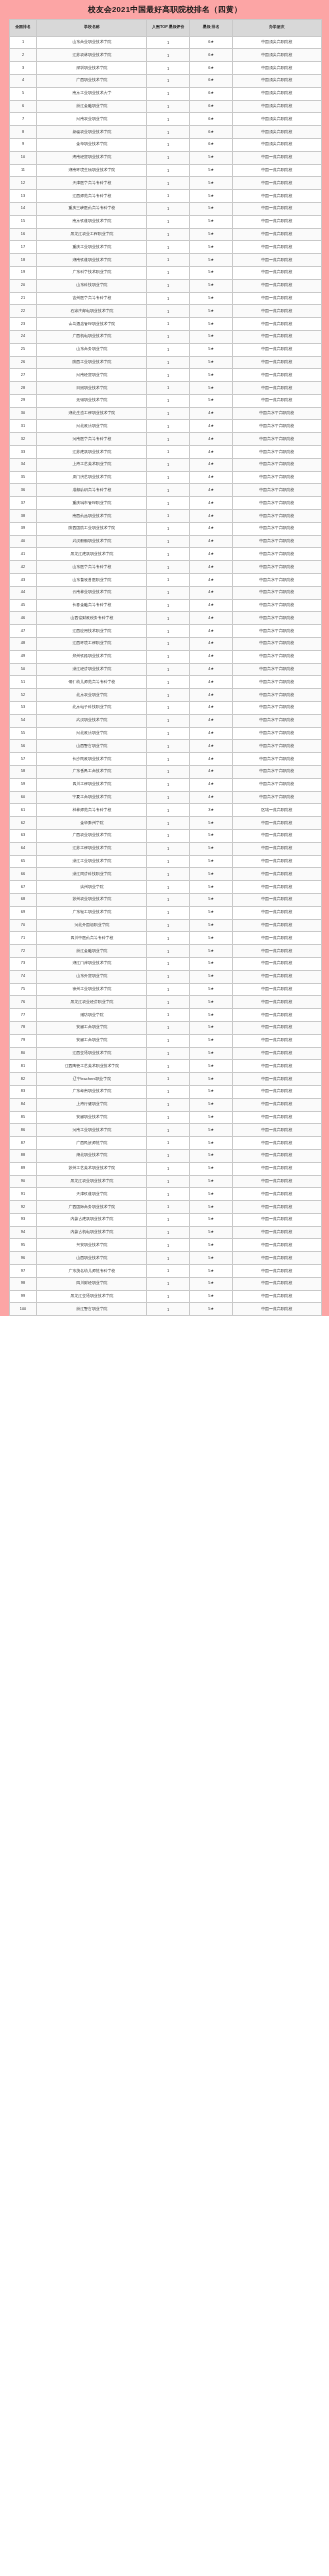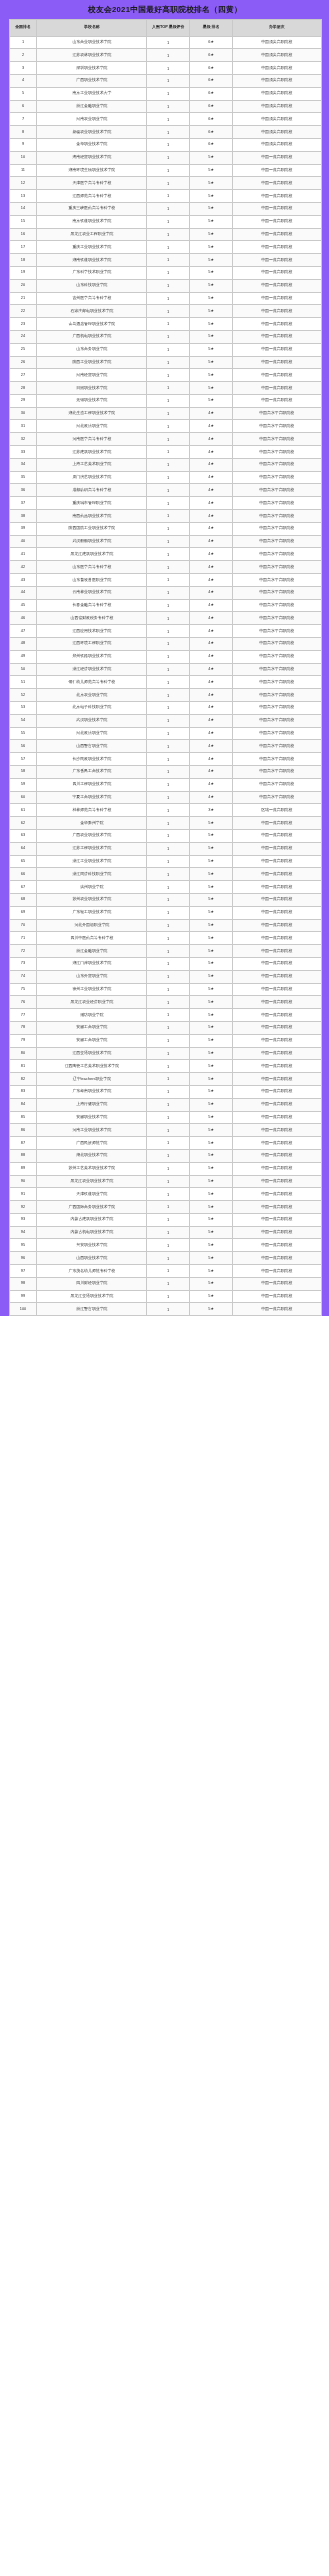--- a/index.html
+++ b/index.html
@@ -1,17 +1,17 @@
 <!DOCTYPE html>
 <html style="font-size:8.2px"><head>
 <meta charset="utf-8">
 <style>
   html,body{margin:0;padding:0;background:#ffffff;}
   body{font-family:"Liberation Sans","DejaVu Sans",sans-serif;color:#222;}
-  .page{width:330px;margin:0 auto;background:#8b5cf6;}
+  .page{width:330px;margin:0 auto;background:#fca5a5;}
   .title{
     text-align:center;
     font-size:7.7px;
     font-weight:bold;
     color:#1a1a1a;
     padding:4.6px 0 4.6px 0;
     letter-spacing:0.3px;
   }
   table{
     border-collapse:collapse;

